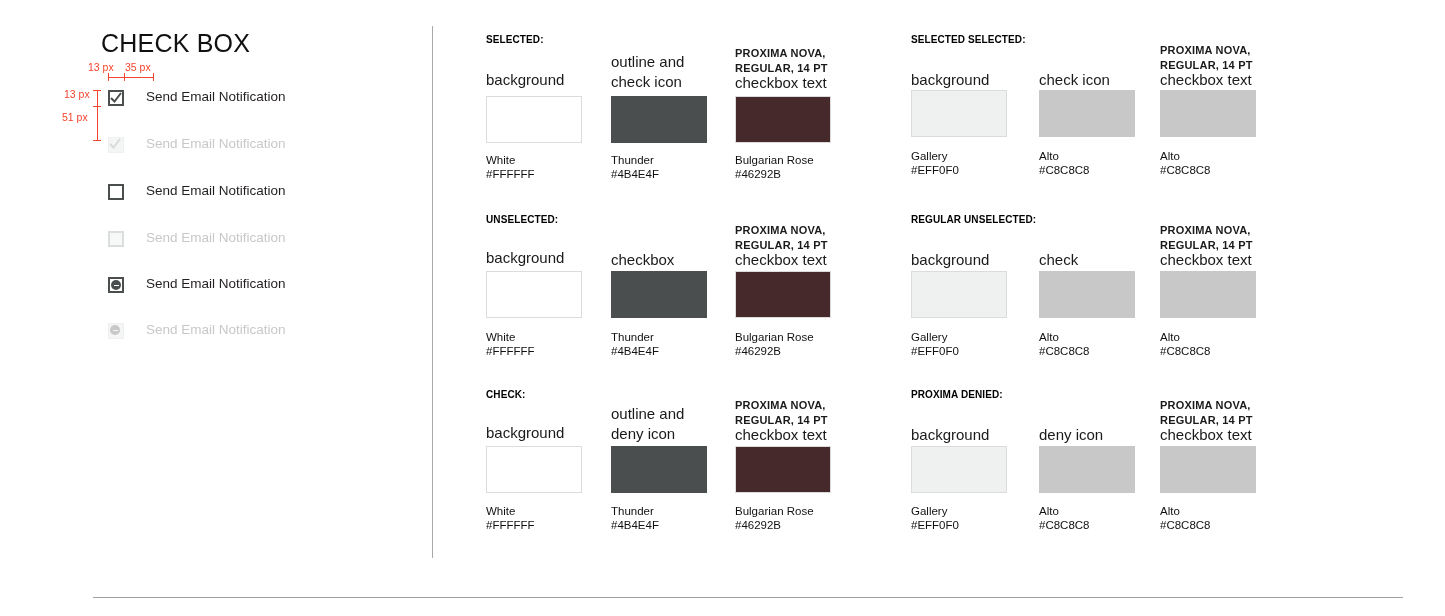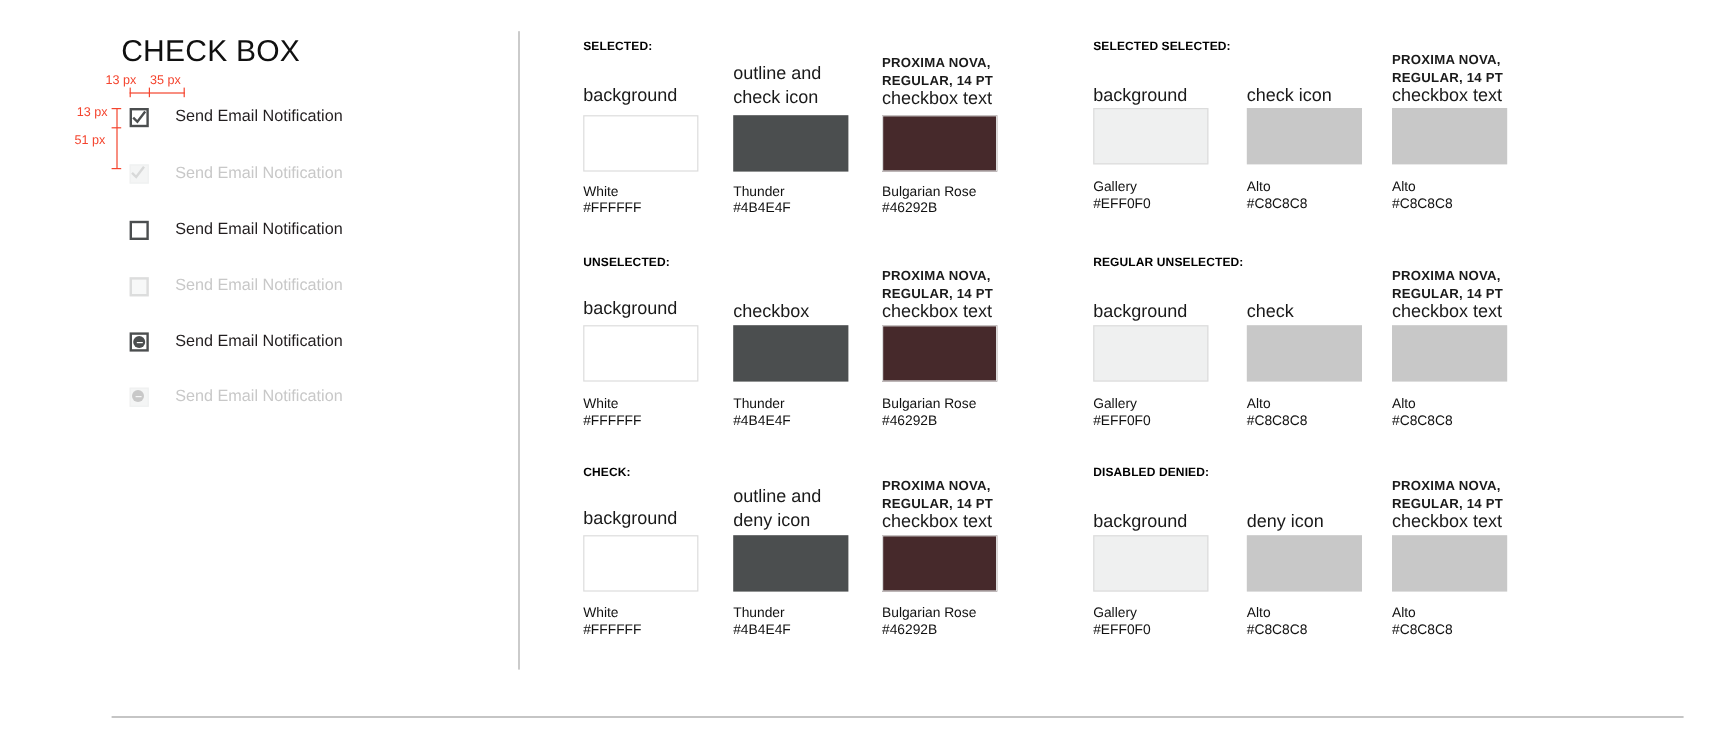--- a/index.html
+++ b/index.html
@@ -350,21 +350,21 @@
       <div class="spec-col-heading small" style="top:9px;">PROXIMA NOVA,</div>
       <div class="spec-col-heading small" style="top:24px;">REGULAR, 14 PT</div>
       <div class="spec-col-heading" style="top:36px;">checkbox text</div>
       <div class="swatch bordered" style="top:57px; background:#46292B;"></div>
       <div class="swatch-name" style="top:115px;">Bulgarian Rose</div>
       <div class="swatch-name" style="top:129px;">#46292B</div>
     </div>
   </div>
 
   <div class="spec-section" style="left:911px; top:389px;">
-    <div class="spec-title">DISABLED DENIED:</div>
+    <div class="spec-title">PROXIMA DENIED:</div>
     <div class="spec-col" style="left:0;">
       <div class="spec-col-heading" style="top:36px;">background</div>
       <div class="swatch bordered" style="top:57px; background:#EFF0F0;"></div>
       <div class="swatch-name" style="top:115px;">Gallery</div>
       <div class="swatch-name" style="top:129px;">#EFF0F0</div>
     </div>
     <div class="spec-col" style="left:128px;">
       <div class="spec-col-heading" style="top:36px;">deny icon</div>
       <div class="swatch" style="top:57px; background:#C8C8C8;"></div>
       <div class="swatch-name" style="top:115px;">Alto</div>

